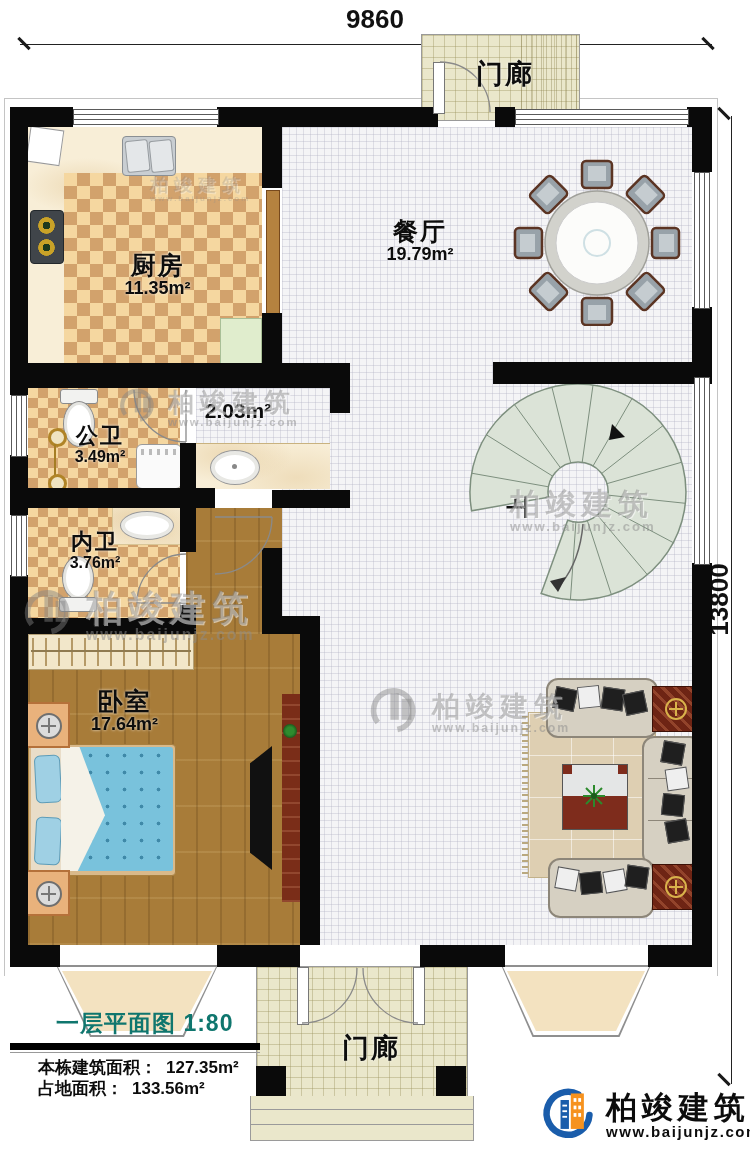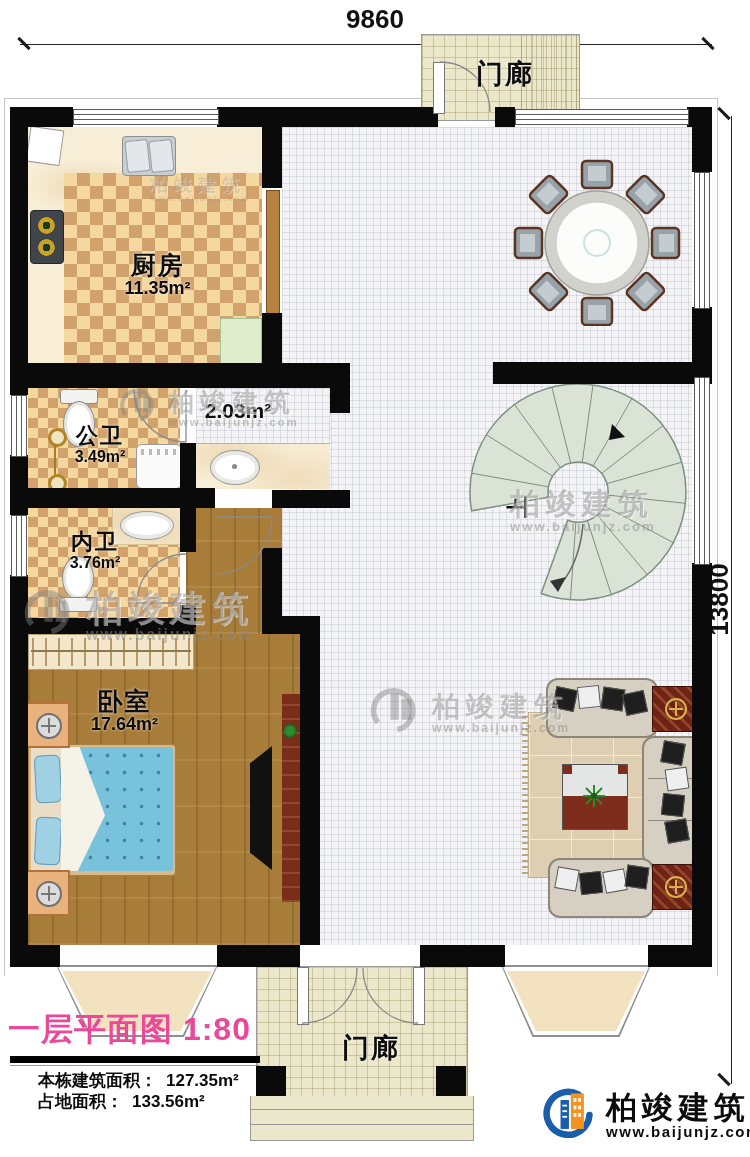--- a/index.html
+++ b/index.html
@@ -25,21 +25,21 @@
   .cush.dk{background:#1f1f1f;}
   .cush.wt{background:#efefef;}
   .endtable{position:absolute;background-color:#6e2414;background-image:repeating-linear-gradient(45deg,rgba(255,160,110,.25) 0 3px,transparent 3px 9px);border:1px solid #3c1006;}
   .medal{position:absolute;width:18px;height:18px;border:2px solid #d9b24b;border-radius:50%;background:linear-gradient(#d9b24b 0 0) center/2px 80% no-repeat,linear-gradient(90deg,#d9b24b 0 0) center/80% 2px no-repeat;}
   .lamp{position:absolute;left:8px;top:9px;width:22px;height:22px;border:2px solid #6f6f6f;border-radius:50%;background:linear-gradient(#777 0 0) center/2px 70% no-repeat,linear-gradient(90deg,#777 0 0) center/70% 2px no-repeat,#dcdcdc;}
   .gold{position:absolute;width:13px;height:13px;border:3px solid #b08427;border-radius:50%;background:#efe3c0;}
   .wm{position:absolute;display:flex;align-items:center;gap:8px;color:rgba(128,128,128,.45);pointer-events:none;}
   .wm .wmcol{display:flex;flex-direction:column;line-height:1.05;}
   .wm b{font-weight:900;letter-spacing:6px;text-shadow:1px 1px 0 rgba(255,255,255,.55);}
   .wm i{font-style:normal;font-weight:bold;font-size:.44em;letter-spacing:2px;color:rgba(140,140,140,.5);}
-  .tb-title{font-size:32px;font-weight:bold;letter-spacing:1px;color:#ec4899;white-space:nowrap;}
+  .tb-title{font-size:23px;font-weight:bold;letter-spacing:1px;color:#0f766e;white-space:nowrap;margin-left:48px;}
   .tb-bar{height:7px;background:#000;width:250px;margin:4px 0 2px 2px;}
   .tb-hr{height:1px;background:#999;width:250px;margin:0 0 4px 2px;}
   .tb-row{display:flex;gap:9px;font-weight:bold;font-size:17px;line-height:21px;padding-left:30px;white-space:nowrap;color:#0c0c0c;}
   .brand{position:absolute;display:flex;align-items:center;gap:10px;}
   .brand .bcol{display:flex;flex-direction:column;line-height:1.05;}
   .brand b{font-size:31px;font-weight:900;letter-spacing:5px;color:#0c0c0c;}
   .brand i{font-style:normal;font-weight:bold;font-size:15px;letter-spacing:1.6px;color:#0c0c0c;}
   .dimlabel{position:absolute;font-weight:bold;font-size:26px;color:#111;text-align:center;}
   .tick{position:absolute;width:16px;height:3px;background:#1a1a1a;transform:rotate(45deg);}
   .toilet-tank{position:absolute;background:#f2f2f0;border:1px solid #8a8a8a;border-radius:3px;}
@@ -292,20 +292,24 @@
     </svg>
   </div>
 
   <div class="rlabel" style="left:450px;top:60px;width:110px;">
     <span class="rname" style="font-size:27px;">门廊</span>
   </div>
   <div class="rlabel" style="left:90px;top:252px;width:135px;">
     <span class="rname">厨房</span>
     <span class="rarea">11.35m²</span>
   </div>
+  <div class="rlabel" style="left:355px;top:218px;width:130px;">
+    <span class="rname">餐厅</span>
+    <span class="rarea">19.79m²</span>
+  </div>
   <div class="rlabel" style="left:58px;top:424px;width:84px;">
     <span class="rname" style="font-size:22px;">公卫</span>
     <span class="rarea" style="font-size:16px;">3.49m²</span>
   </div>
   <div class="rlabel" style="left:198px;top:400px;width:80px;">
     <span class="rarea" style="font-size:21px;">2.03m²</span>
   </div>
   <div class="rlabel" style="left:53px;top:530px;width:84px;">
     <span class="rname" style="font-size:22px;">内卫</span>
     <span class="rarea" style="font-size:16px;">3.76m²</span>

